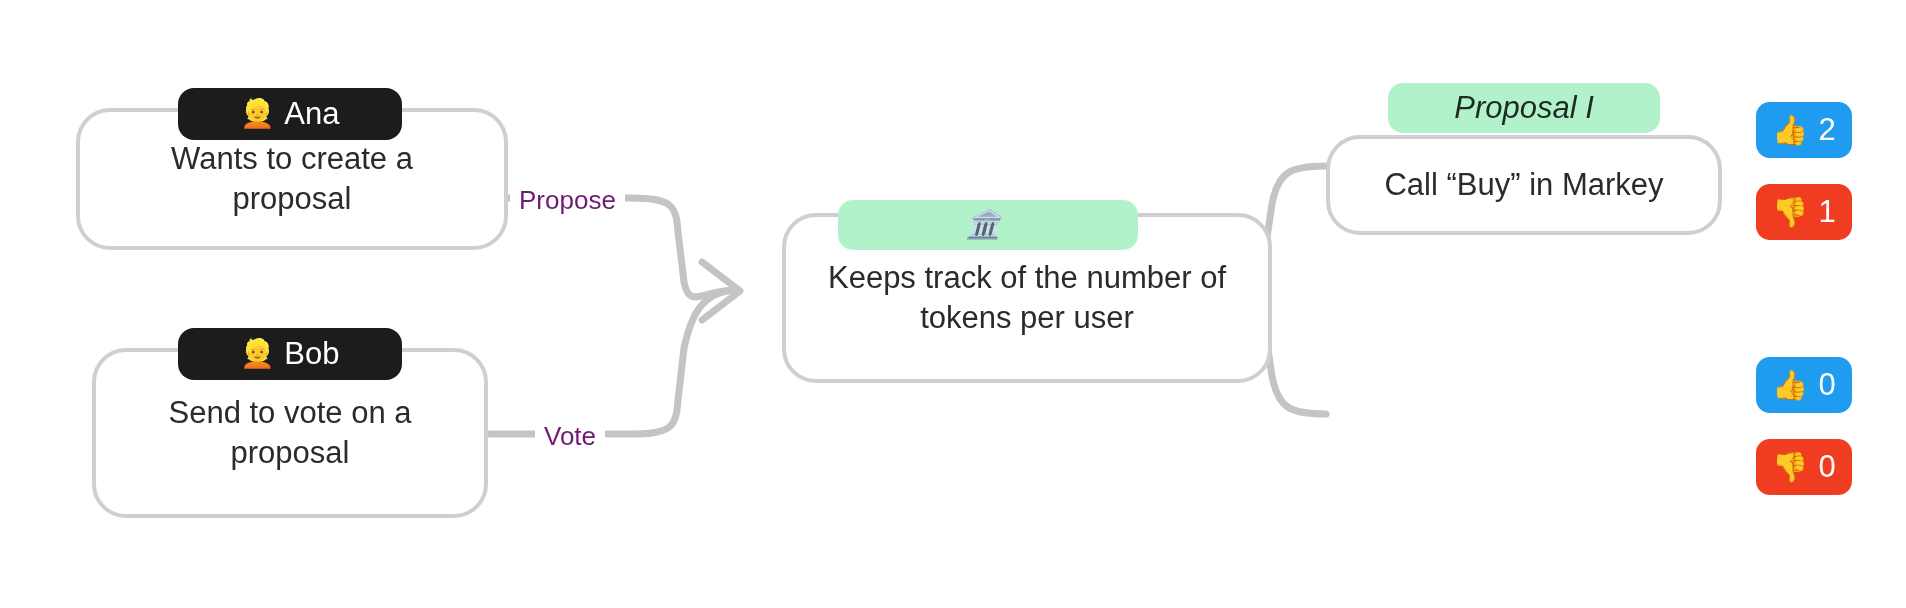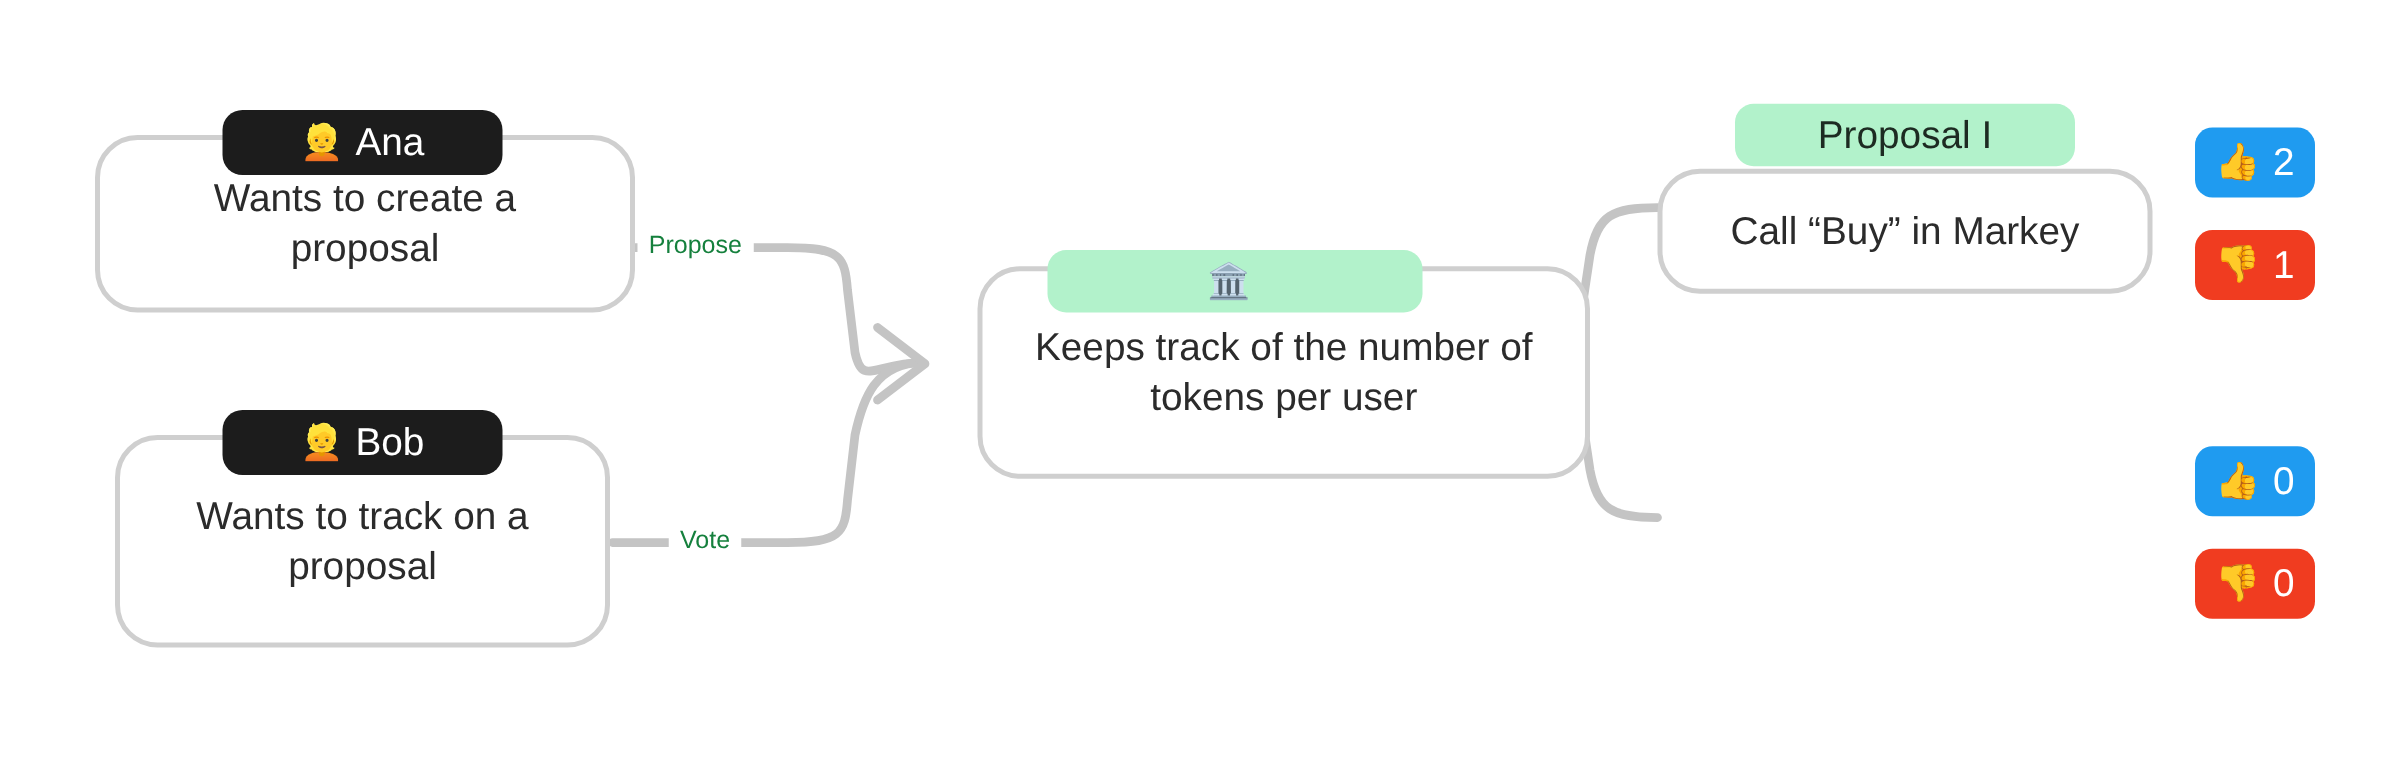--- a/index.html
+++ b/index.html
@@ -70,32 +70,33 @@
     font-size: 31px;
     height: 52px;
     border-radius: 16px;
   }
   .chip-green {
     background: #b2f2cb;
     color: #1d2b22;
     font-size: 31px;
     height: 50px;
     border-radius: 15px;
+    font-style: italic;
   }
   .chip .emoji {
     font-size: 28px;
     margin-right: 9px;
     line-height: 1;
   }
 
   
   .edge-label {
     position: absolute;
-    font-size: 20px;
-    color: #15803d;
+    font-size: 26px;
+    color: #701a75;
     background: #ffffff;
     padding: 2px 9px;
     white-space: nowrap;
     z-index: 4;
   }
 
   
   .badge {
     position: absolute;
     box-sizing: border-box;
@@ -142,21 +143,21 @@
   <div class="node round" style="left:76px; top:108px; width:432px; height:142px;">
     <div class="node-body">Wants to create a
 proposal</div>
   </div>
   <div class="chip chip-dark" style="left:178px; top:88px; width:224px;">
     <span class="emoji">👱</span>
     <span>Ana</span>
   </div>
 
   <div class="node round" style="left:92px; top:348px; width:396px; height:170px;">
-    <div class="node-body">Wants to track on a
+    <div class="node-body">Send to vote on a
 proposal</div>
   </div>
   <div class="chip chip-dark" style="left:178px; top:328px; width:224px;">
     <span class="emoji">👱</span>
     <span>Bob</span>
   </div>
 
   <div class="edge-label" style="left:510px; top:183px;">Propose</div>
   <div class="edge-label" style="left:535px; top:419px;">Vote</div>
 

